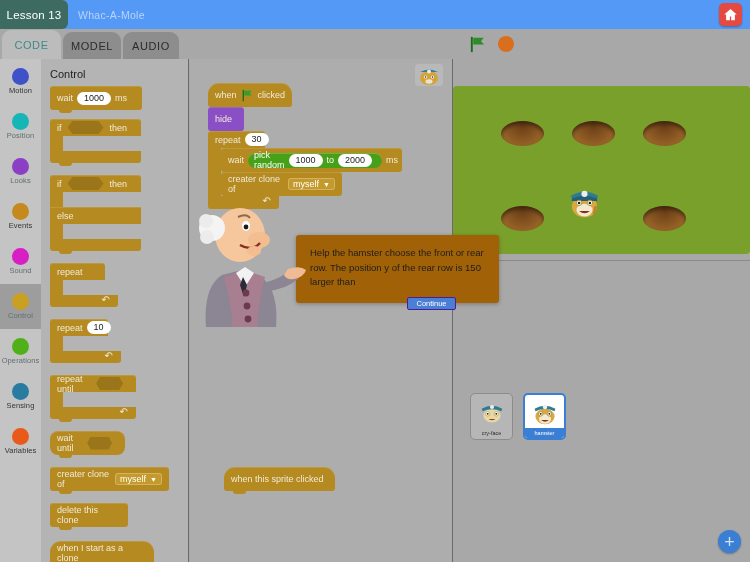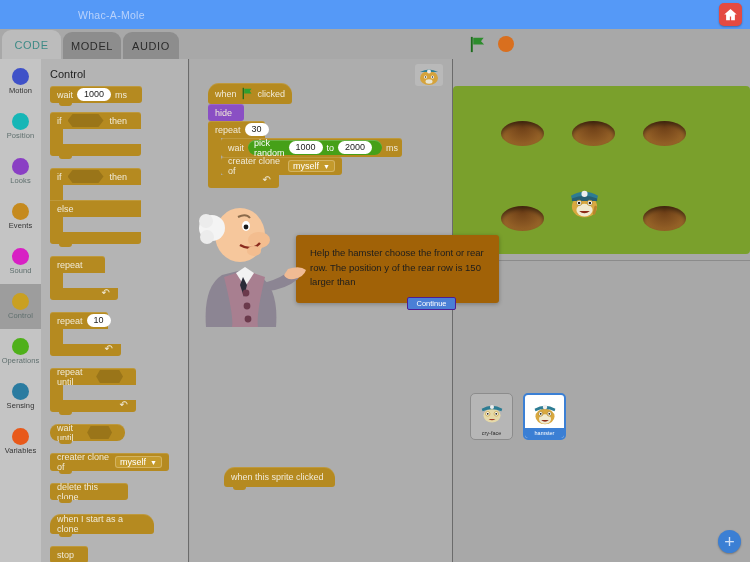--- a/index.html
+++ b/index.html
@@ -79,21 +79,21 @@
     font-size: 11px; color: #1f1f1f; margin: 9px 0 6px 9px;
   }
 
   
   .blk {
     position: relative;
     background: #b58a20;
     color: #f0ead8;
     font-size: 9px;
     display: flex; align-items: center;
-    padding: 0 7px;
+    padding: 12px 7px;
     border-radius: 3px;
     margin: 0 0 0 9px;
     box-shadow: inset 0 1px 0 rgba(255,255,255,.13);
   }
   .blk.purple { background: #8a4fc4; }
   .blk .nub {
     position: absolute; left: 9px; bottom: -3px;
     width: 13px; height: 4px; background: inherit;
     border-radius: 0 0 3px 3px;
   }
@@ -235,20 +235,21 @@
   }
   .tutor {
     position: absolute; left: 180px; top: 193px; width: 130px; height: 135px;
     z-index: 31;
   }
 </style>
 </head>
 <body>
 
 <div class="topbar">
+  <div class="lesson-chip">Lesson 13</div>
   <div class="project-title">Whac-A-Mole</div>
   <div class="home-btn">
     <span>
       <svg viewBox="0 0 24 24">
           <path d="M12 3 2 12h3v9h6v-6h2v6h6v-9h3z" fill="#ffffff"></path>
         </svg>
     </span>
   </div>
 </div>
 

